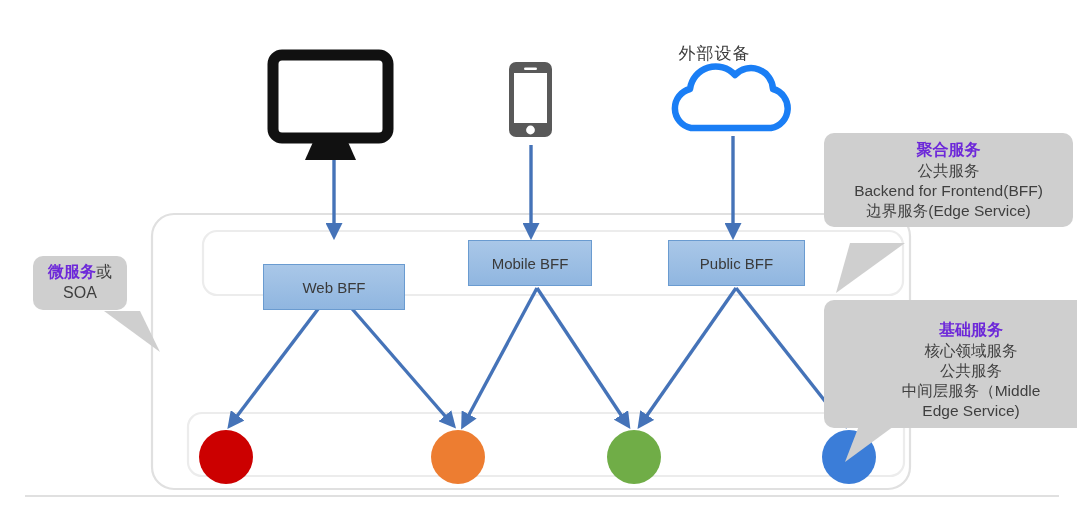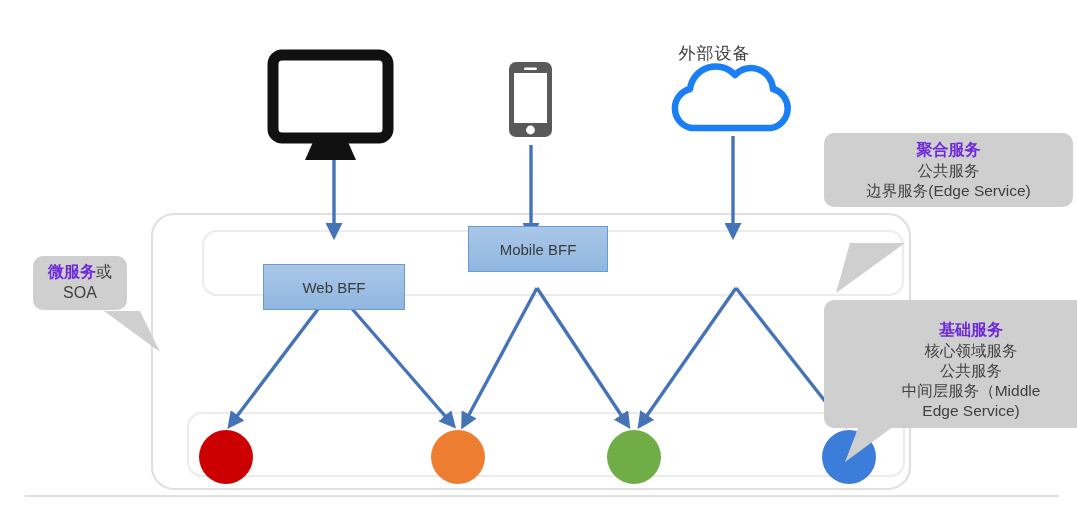--- a/index.html
+++ b/index.html
@@ -29,21 +29,21 @@
   .bff{
     position:absolute;
     height:46px;
     background:linear-gradient(180deg,#a9c7e8 0%,#9dbfe4 48%,#90b6e0 100%);
     border:1px solid #6a9bd0;
     display:flex;align-items:center;justify-content:center;
     font-size:15px;color:#3a3a3a;
     box-sizing:border-box;
   }
   .bff.b0{left:263px;top:240px;width:142px;margin-top:24px;}
-  .bff.b1{left:468px;top:226px;width:140px;justify-content:center;}
+  .bff.b1{left:468px;top:240px;width:124px;justify-content:center;}
   .bff.b2{left:668px;top:240px;width:137px;}
 
   
   .callout{
     position:absolute;
     background:#cfcfcf;
     border-radius:10px;
     box-sizing:border-box;
     text-align:center;
     color:#3f3f3f;
@@ -137,24 +137,28 @@
   <div class="title">
     <span class="title-inner" style="left:176px;position:relative;">外部设备</span>
   </div>
 
   <div class="bff b0">
     <span>Web BFF</span>
   </div>
   <div class="bff b1">
     <span>Mobile BFF</span>
   </div>
+  <div class="bff b2">
+    <span>Public BFF</span>
+  </div>
 
   <div class="callout" id="callout-aggregate">
     <span class="c-line hd">聚合服务</span>
     <span class="c-line">公共服务</span>
+    <span class="c-line">Backend for Frontend(BFF)</span>
     <span class="c-line">边界服务(Edge Service)</span>
   </div>
 
   <div class="callout" id="callout-base">
     <span class="c-line hd">基础服务</span>
     <span class="c-line">核心领域服务</span>
     <span class="c-line">公共服务</span>
     <span class="c-line">中间层服务（Middle</span>
     <span class="c-line">Edge Service)</span>
   </div>

